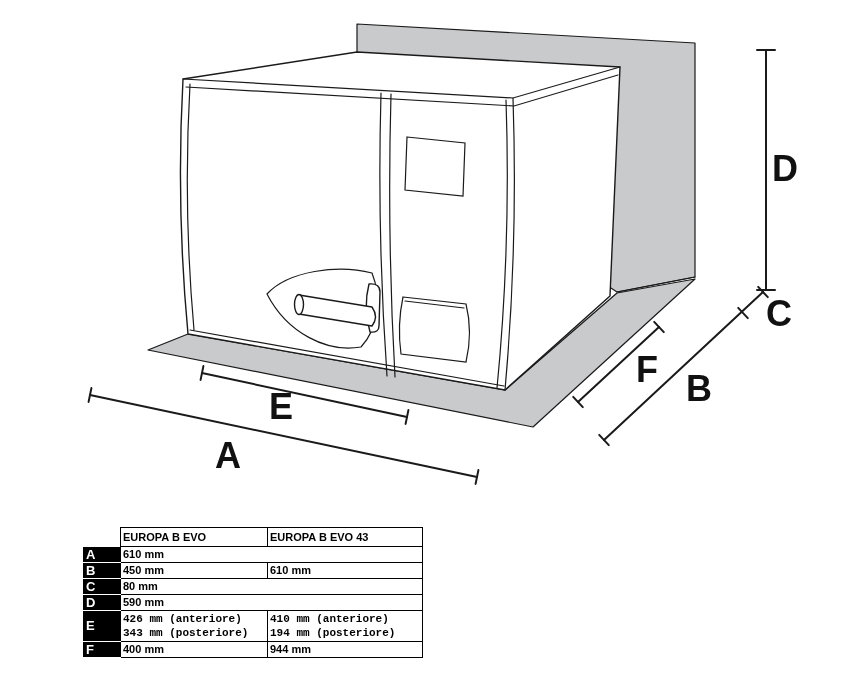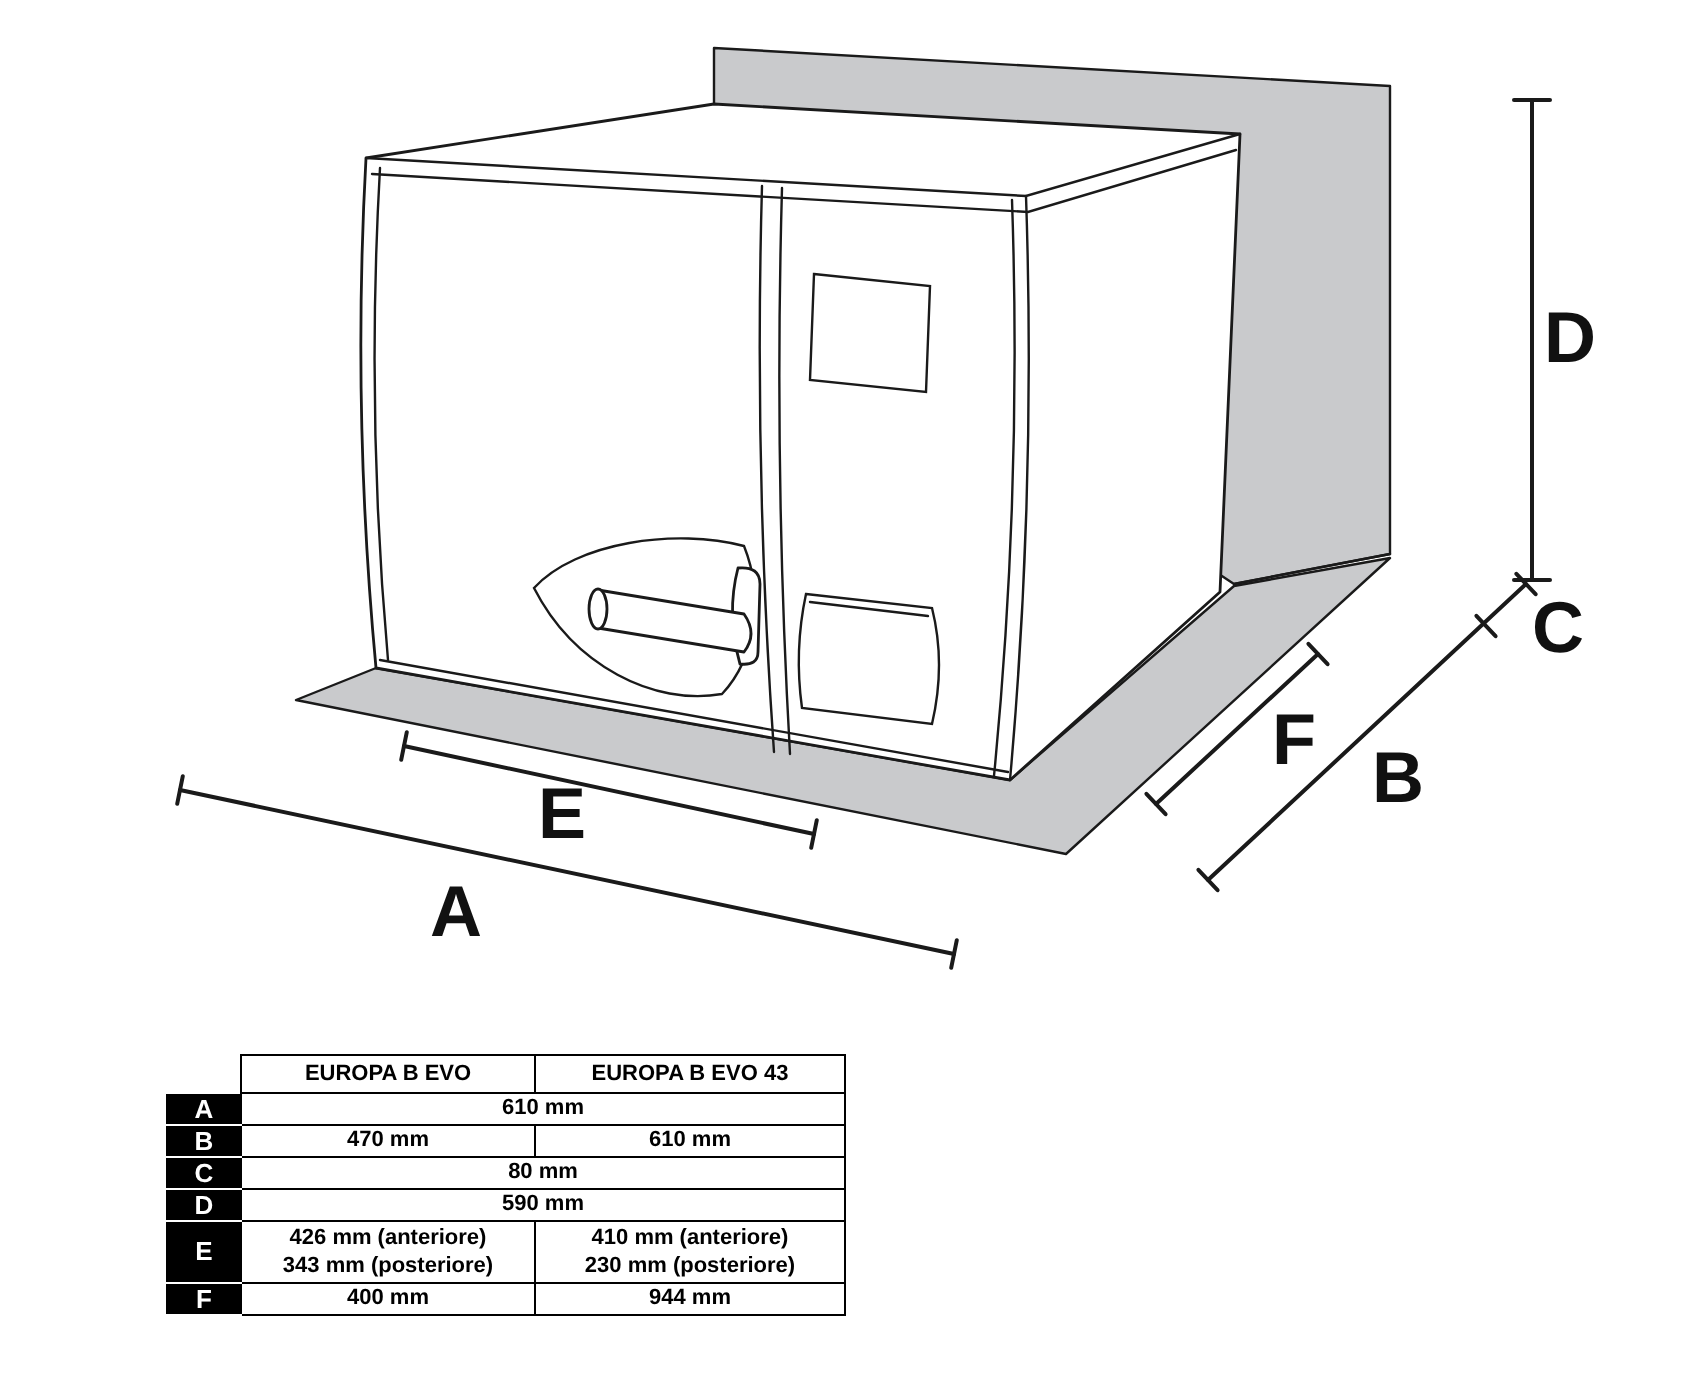--- a/index.html
+++ b/index.html
@@ -8,28 +8,28 @@
   #diagram{position:absolute;left:0;top:0;}
   .outline{fill:#ffffff;stroke:#1a1a1a;stroke-width:1.4;stroke-linejoin:round;}
   .surface{fill:#c9cacc;stroke:#1a1a1a;stroke-width:1.2;stroke-linejoin:round;}
   .detail{fill:none;stroke:#1a1a1a;stroke-width:1.2;stroke-linecap:round;}
   .dim{stroke:#1a1a1a;stroke-width:2;stroke-linecap:round;}
   .dim-label{font-family:"Liberation Sans",sans-serif;font-size:36px;font-weight:bold;
              fill:#111;text-anchor:middle;}
   
   #spec-table{position:absolute;left:83px;top:527px;border-collapse:collapse;
               table-layout:fixed;font-size:11px;font-weight:bold;color:#000;}
-  #spec-table td{border:1px solid #000;text-align:center;vertical-align:middle;
+  #spec-table td{border:1px solid #000;vertical-align:middle;
                  padding:0 2px;height:15px;line-height:13px;background:#fff;}
   #spec-table tr.hdr td{height:18px;}
   #spec-table tr.tall td{height:30px;line-height:14px;}
   #spec-table td.lbl{background:#000;color:#fff;font-size:13px;
                      border-top-color:#fff;border-bottom-color:#fff;}
   #spec-table td.blank{border:none;background:#fff;}
-  #spec-table td div{line-height:14px;}
+  #spec-table td div{line-height:14px;font-family:Liberation Mono, monospace;}
 </style>
 </head>
 <body>
 
 <div id="page">
 
   <svg id="diagram" width="844" height="520" viewBox="0 0 844 520">
 
     <g>
       <polygon class="surface" points="357,24 695,43 695,277 617,292 357,120"></polygon>
@@ -116,40 +116,40 @@
       <td class="blank"></td>
       <td>EUROPA B EVO</td>
       <td>EUROPA B EVO 43</td>
     </tr>
     <tr>
       <td class="lbl">A</td>
       <td colspan="2">610 mm</td>
     </tr>
     <tr>
       <td class="lbl">B</td>
-      <td>470 mm</td>
+      <td>450 mm</td>
       <td>610 mm</td>
     </tr>
     <tr>
       <td class="lbl">C</td>
       <td colspan="2">80 mm</td>
     </tr>
     <tr>
       <td class="lbl">D</td>
       <td colspan="2">590 mm</td>
     </tr>
     <tr class="tall">
       <td class="lbl">E</td>
       <td>
         <div>426 mm (anteriore)</div>
         <div>343 mm (posteriore)</div>
       </td>
       <td>
         <div>410 mm (anteriore)</div>
-        <div>230 mm (posteriore)</div>
+        <div>194 mm (posteriore)</div>
       </td>
     </tr>
     <tr>
       <td class="lbl">F</td>
       <td>400 mm</td>
       <td>944 mm</td>
     </tr>
   </tbody>
     </table>
 </div>

